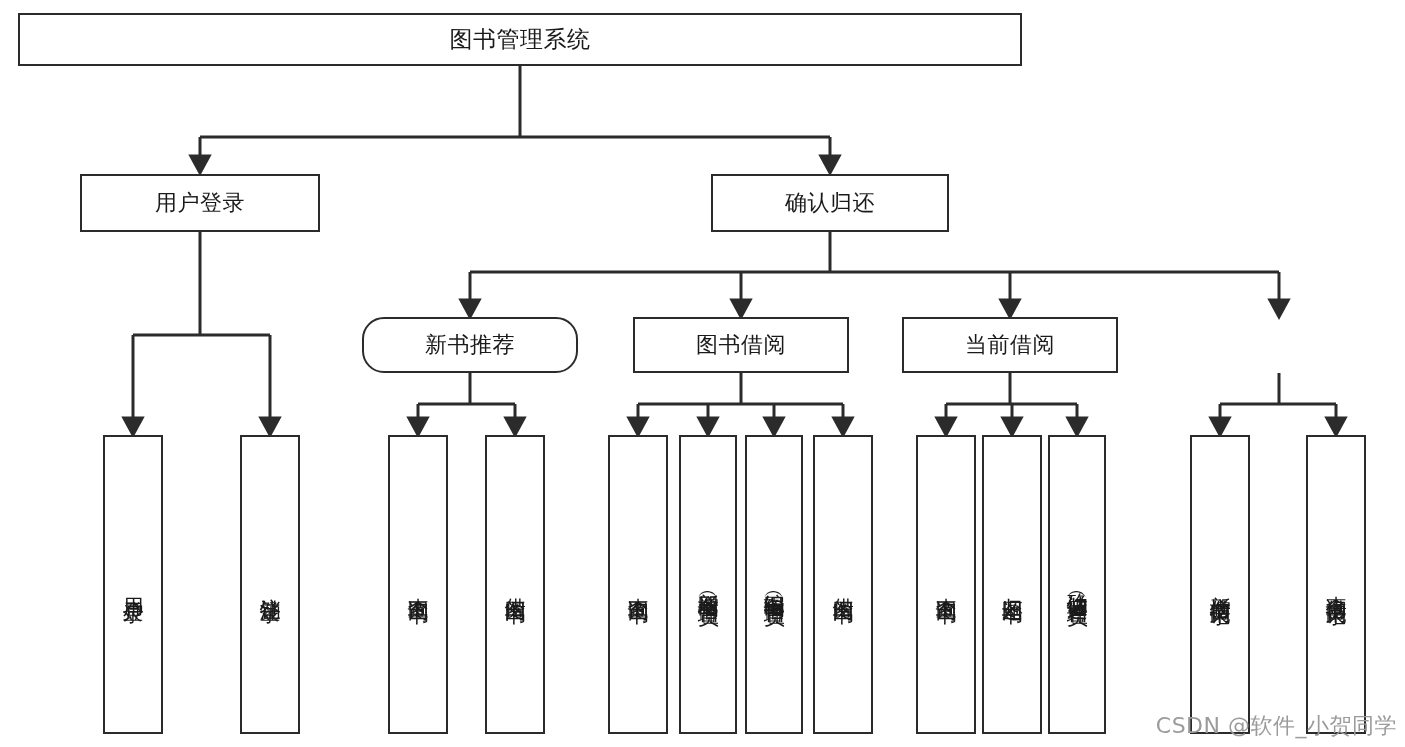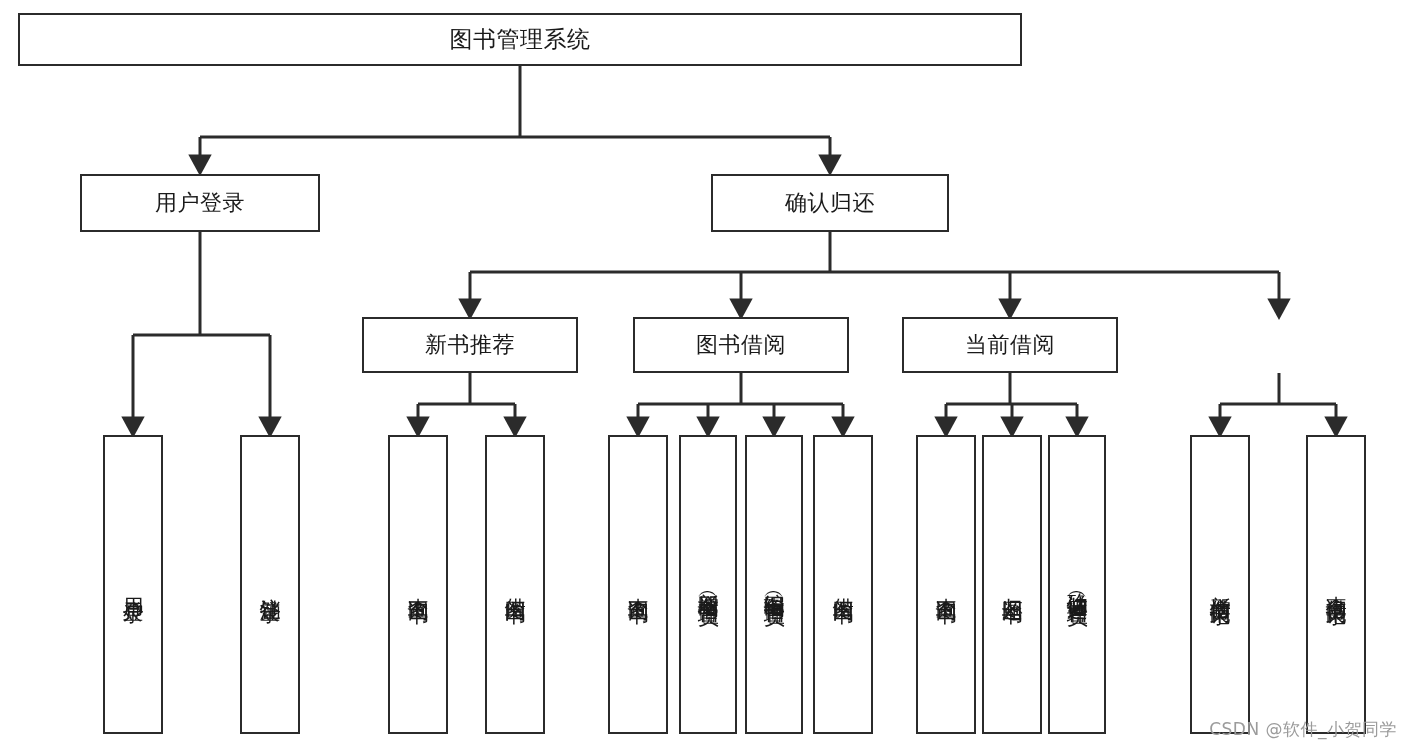--- a/index.html
+++ b/index.html
@@ -61,21 +61,21 @@
     font-size: 21px;
     line-height: 1.25;
     letter-spacing: 2px;
     white-space: nowrap;
     max-height: 268px;
   }
   #watermark {
     position: absolute;
     right: 8px;
     bottom: 6px;
-    font-size: 17px;
+    font-size: 22px;
     color: #9b9b9b;
     letter-spacing: 0.5px;
     white-space: nowrap;
     font-family: "DejaVu Sans", "Liberation Sans", sans-serif;
   }
 </style>
 </head>
 <body>
 
 <div id="diagram-root">
@@ -134,21 +134,21 @@
     <span class="node-label">图书管理系统</span>
   </div>
 
   <div class="node horiz" style="left: 80px; top: 174px; width: 240px; height: 58px;">
     <span class="node-label">用户登录</span>
   </div>
   <div class="node horiz" style="left: 711px; top: 174px; width: 238px; height: 58px;">
     <span class="node-label">确认归还</span>
   </div>
 
-  <div class="node horiz" style="left: 362px; top: 317px; width: 216px; height: 56px;">
+  <div class="node horiz" style="left: 362px; top: 317px; width: 216px; height: 56px; border-radius: 22px;">
     <span class="node-label">新书推荐</span>
   </div>
   <div class="node horiz" style="left: 902px; top: 317px; width: 216px; height: 56px;">
     <span class="node-label">当前借阅</span>
   </div>
   <div class="node horiz" style="left: 633px; top: 317px; width: 216px; height: 56px;">
     <span class="node-label">图书借阅</span>
   </div>
 
   <div class="node vert" style="left: 103px; top: 435px; width: 60px; height: 299px;">

